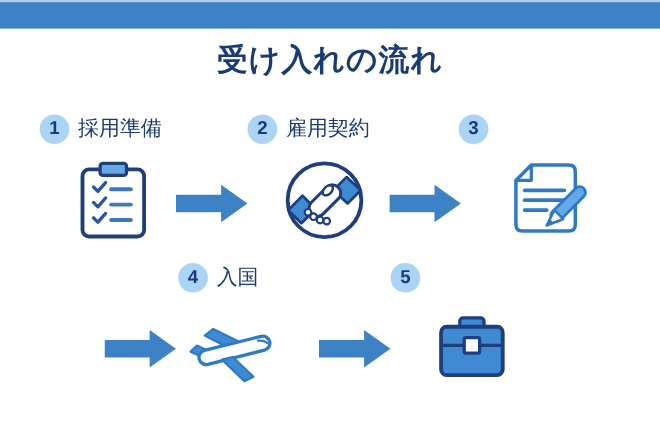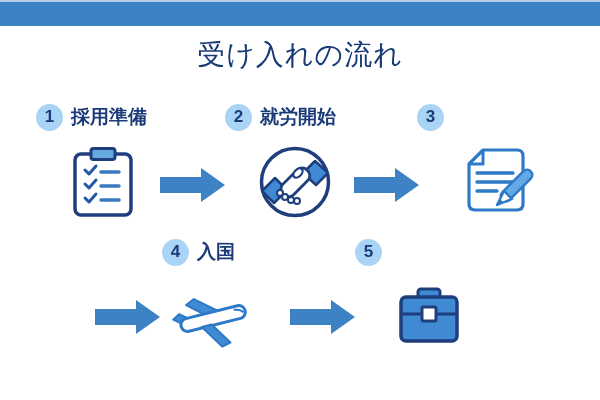--- a/index.html
+++ b/index.html
@@ -20,21 +20,21 @@
   }
   .bar.top    { top: 0;  border-bottom: 2px solid #b9cfe6; }
   .bar.bottom { top: 376; border-top: 2px solid #b9cfe6; height: 24px; }
   .page-title {
     position: absolute;
     top: 36px;
     left: 0;
     width: 600px;
     text-align: center;
     font-size: 28px;
-    font-weight: 400;
+    font-weight: 700;
     color: #183a75;
     letter-spacing: 1px;
   }
   .step-header {
     position: absolute;
     display: flex;
     align-items: center;
     gap: 8px;
     height: 28px;
   }
@@ -46,21 +46,21 @@
     color: #1a3a78;
     font-size: 17px;
     font-weight: 700;
     display: flex;
     align-items: center;
     justify-content: center;
     flex: 0 0 auto;
   }
   .step-label {
     font-size: 19px;
-    font-weight: 700;
+    font-weight: 400;
     color: #1a3a78;
     white-space: nowrap;
   }
   .icon-box { position: absolute; }
   .icon-box svg { display: block; width: 100%; height: 100%; }
   #step1-header { left: 36px;  top: 103px; }
   #step2-header { left: 225px; top: 103px; }
   #step3-header { left: 417px; top: 103px; }
   #step4-header { left: 162px; top: 238px; }
   #step5-header { left: 355px; top: 238px; }
@@ -82,21 +82,21 @@
   <div class="bar top"></div>
 
   <div class="page-title">受け入れの流れ</div>
 
   <div class="step-header" id="step1-header">
     <span class="num-circle">1</span>
     <span class="step-label">採用準備</span>
   </div>
   <div class="step-header" id="step2-header">
     <span class="num-circle">2</span>
-    <span class="step-label">就労開始</span>
+    <span class="step-label">雇用契約</span>
   </div>
   <div class="step-header" id="step3-header">
     <span class="num-circle">3</span>
   </div>
   <div class="step-header" id="step4-header">
     <span class="num-circle">4</span>
     <span class="step-label">入国</span>
   </div>
   <div class="step-header" id="step5-header">
     <span class="num-circle">5</span>

